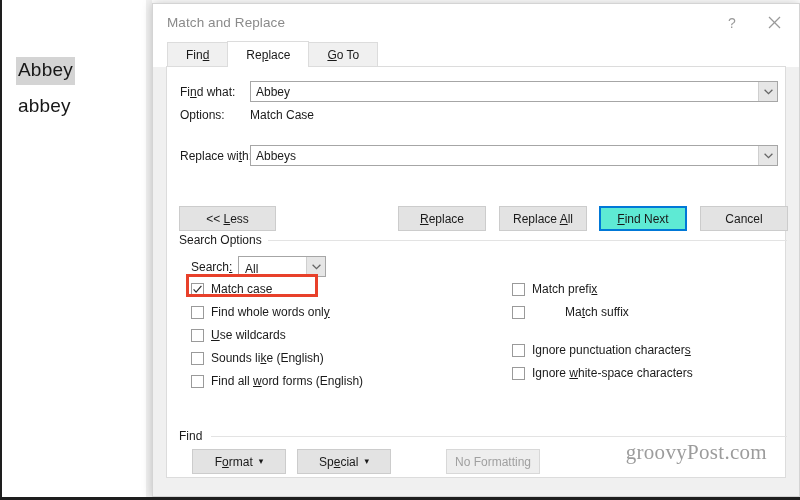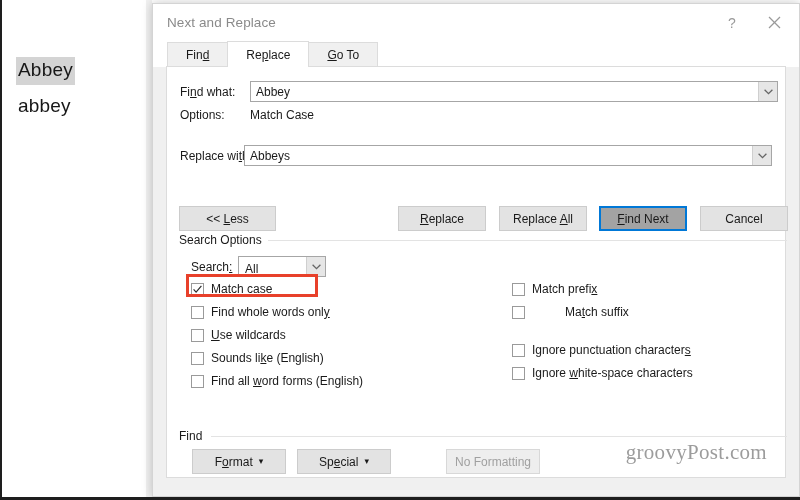--- a/index.html
+++ b/index.html
@@ -190,21 +190,21 @@
     align-items: center;
     justify-content: center;
     font-family: "Liberation Sans", sans-serif;
     font-size: 12px;
     color: #1a1a1a;
     cursor: default;
     white-space: nowrap;
   }
   .btn.default {
     border: 2px solid #0078d7;
-    background: #a3a3a3;
+    background: #5eead4;
   }
   .btn.disabled {
     color: #a0a0a0;
     background: #eeeeee;
     border-color: #d8d8d8;
     margin-left: 44px;
   }
   .btn .caret { margin-left: 6px; font-size: 9px; line-height: 1; }
 
   
@@ -296,21 +296,21 @@
 
 <div class="doc-page">
   <div class="doc-line doc-line-1">Abbey</div>
   <div class="doc-line doc-line-2">abbey</div>
 </div>
 <div class="doc-scroll"></div>
 
 <div class="dialog">
 
   <div class="titlebar">
-    <div class="title-text">Next and Replace</div>
+    <div class="title-text">Match and Replace</div>
     <div class="title-btns">
       <div class="title-btn">
         <span>?</span>
       </div>
       <div class="title-btn">
         <svg width="13" height="13" viewBox="0 0 13 13" aria-hidden="true">
           <line x1="1" y1="1" x2="12" y2="12" stroke="#9a9a9a" stroke-width="1.2"></line>
           <line x1="12" y1="1" x2="1" y2="12" stroke="#9a9a9a" stroke-width="1.2"></line>
         </svg>
       </div>
@@ -342,21 +342,21 @@
         </svg>
       </div>
     </div>
 
     <div class="field-label" style="left:13px; top:41px;">Options:</div>
     <div class="options-val" style="left:83px; top:41px;">Match Case</div>
 
     <div class="field-label" style="left:13px; top:82px;">
       Replace wi<u>t</u>h:
     </div>
-    <div class="combo" style="left:77px; top:78px; width:528px;">
+    <div class="combo" style="left:83px; top:78px; width:528px;">
       <input value="Abbeys" style="">
       <div class="combo-arrow">
         <svg width="9" height="6" viewBox="0 0 9 6" aria-hidden="true">
           <path d="M0.6 0.7 L4.5 4.6 L8.4 0.7" fill="none" stroke="#666" stroke-width="1.3"></path>
         </svg>
       </div>
     </div>
 
     <div class="btn" style="left:12px; top:139px; width:97px;">
       <span>&lt;&lt; <u>L</u>ess</span>

